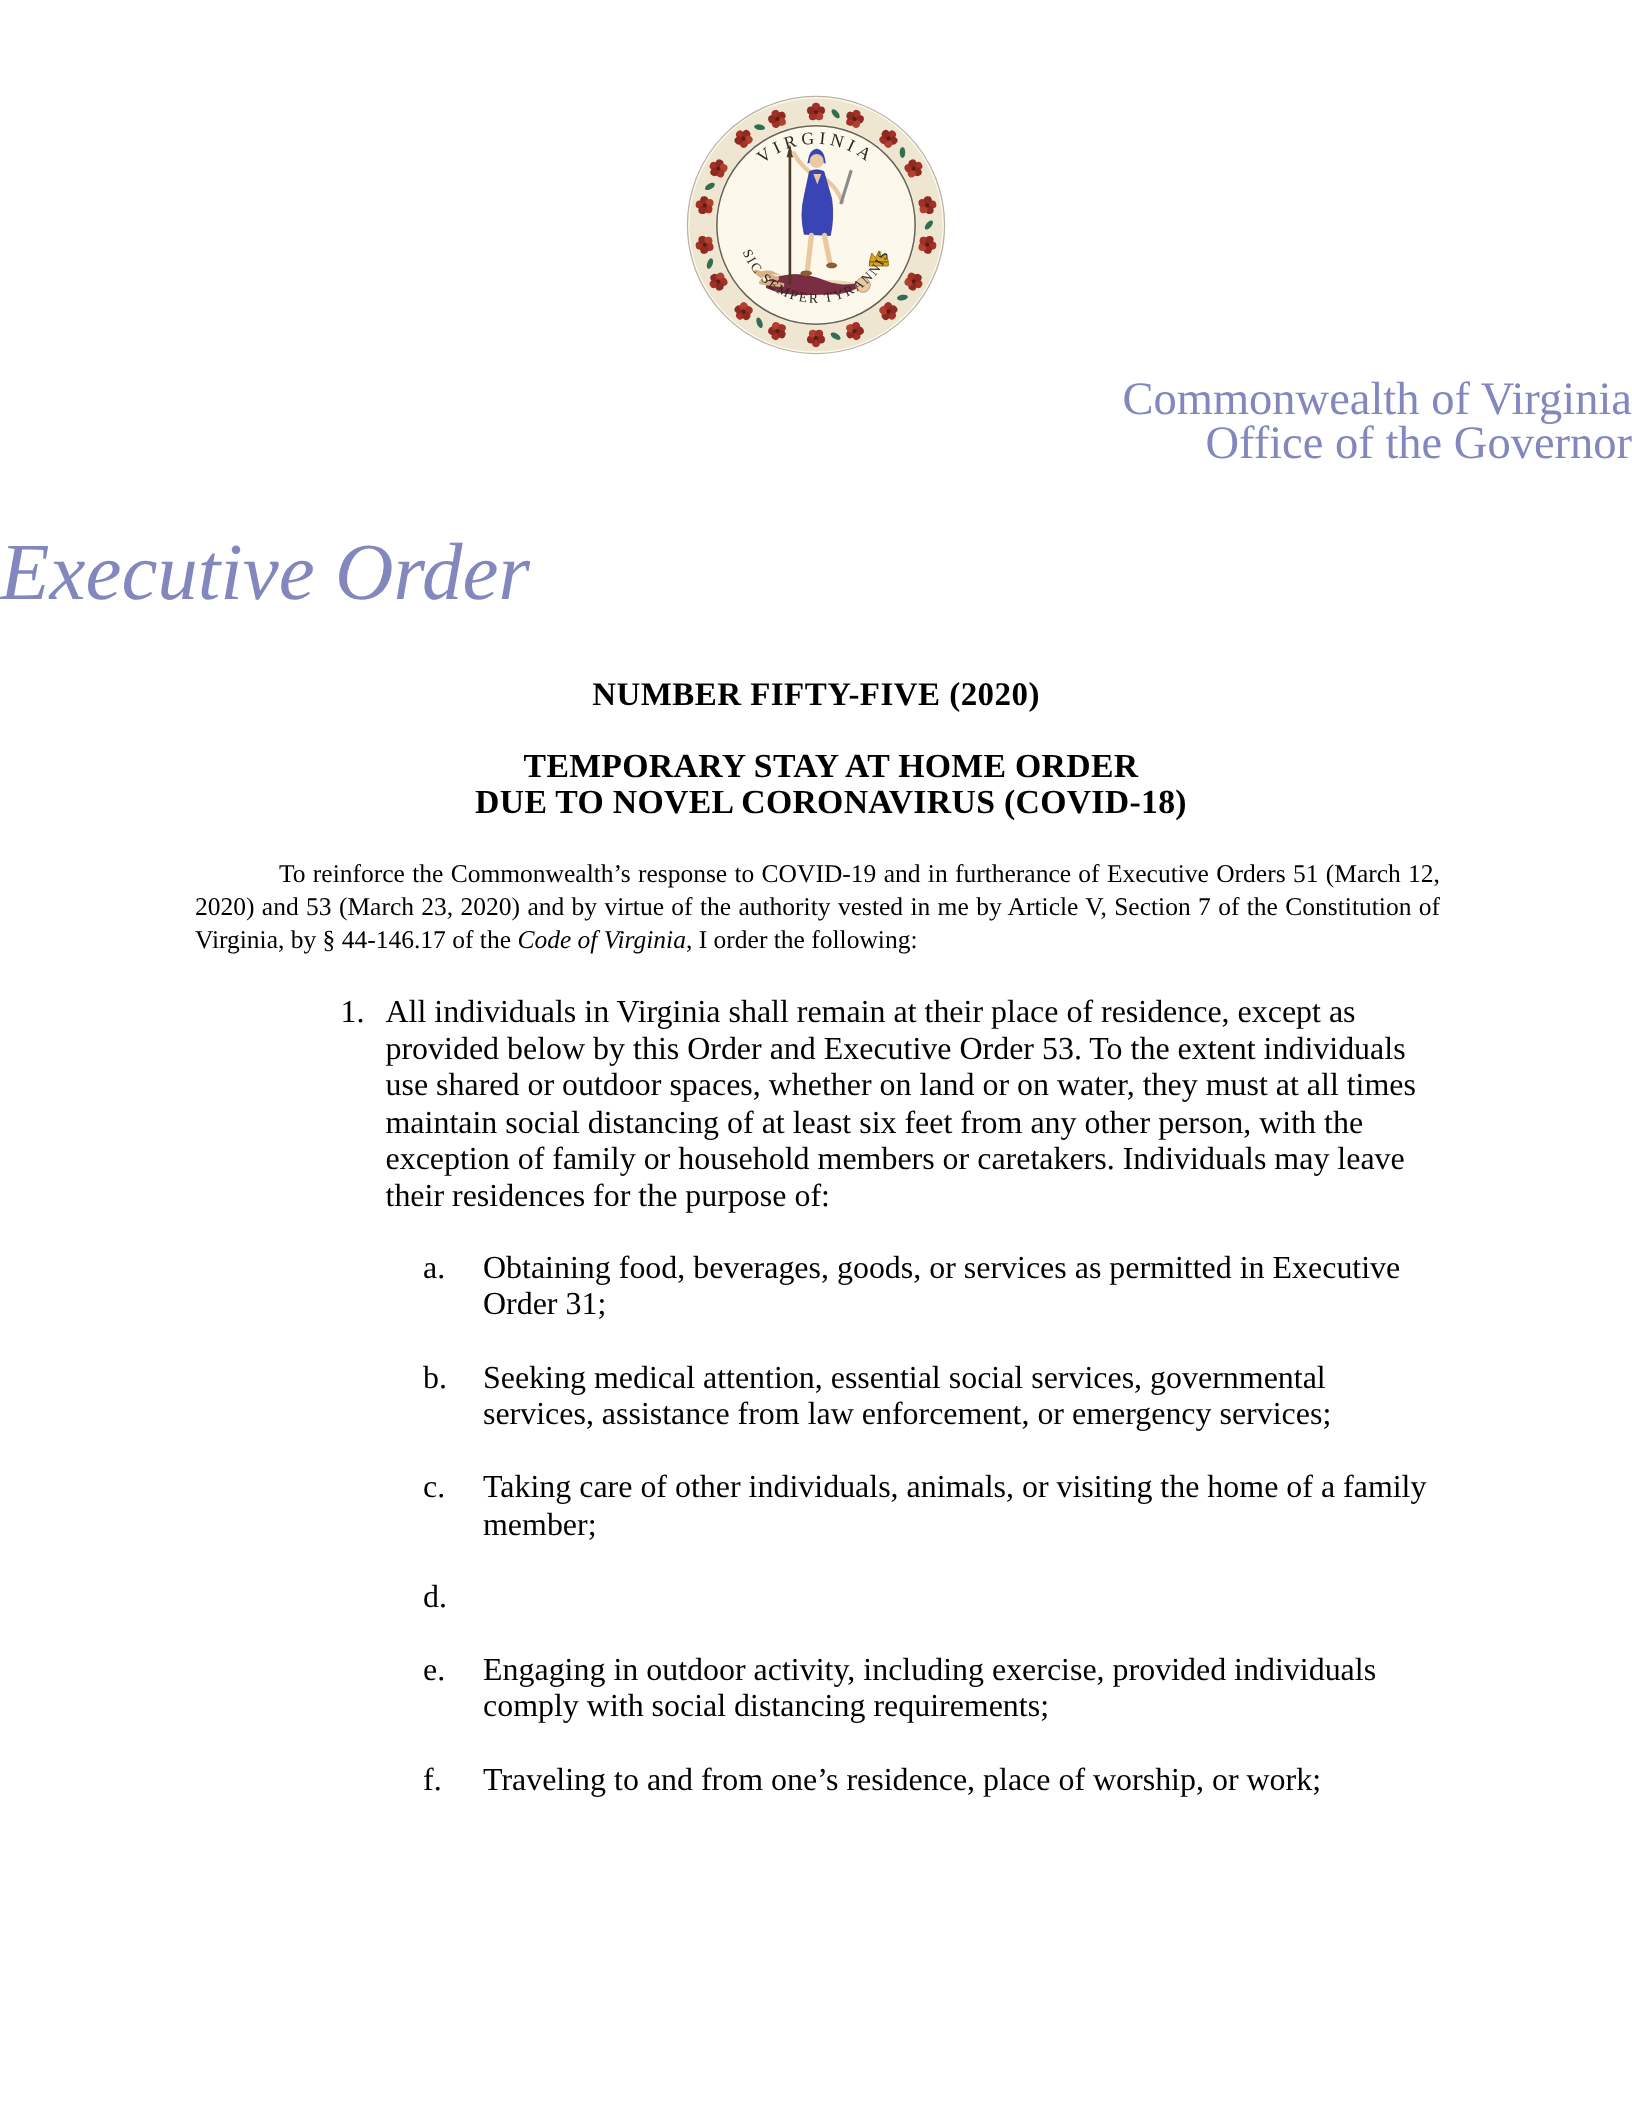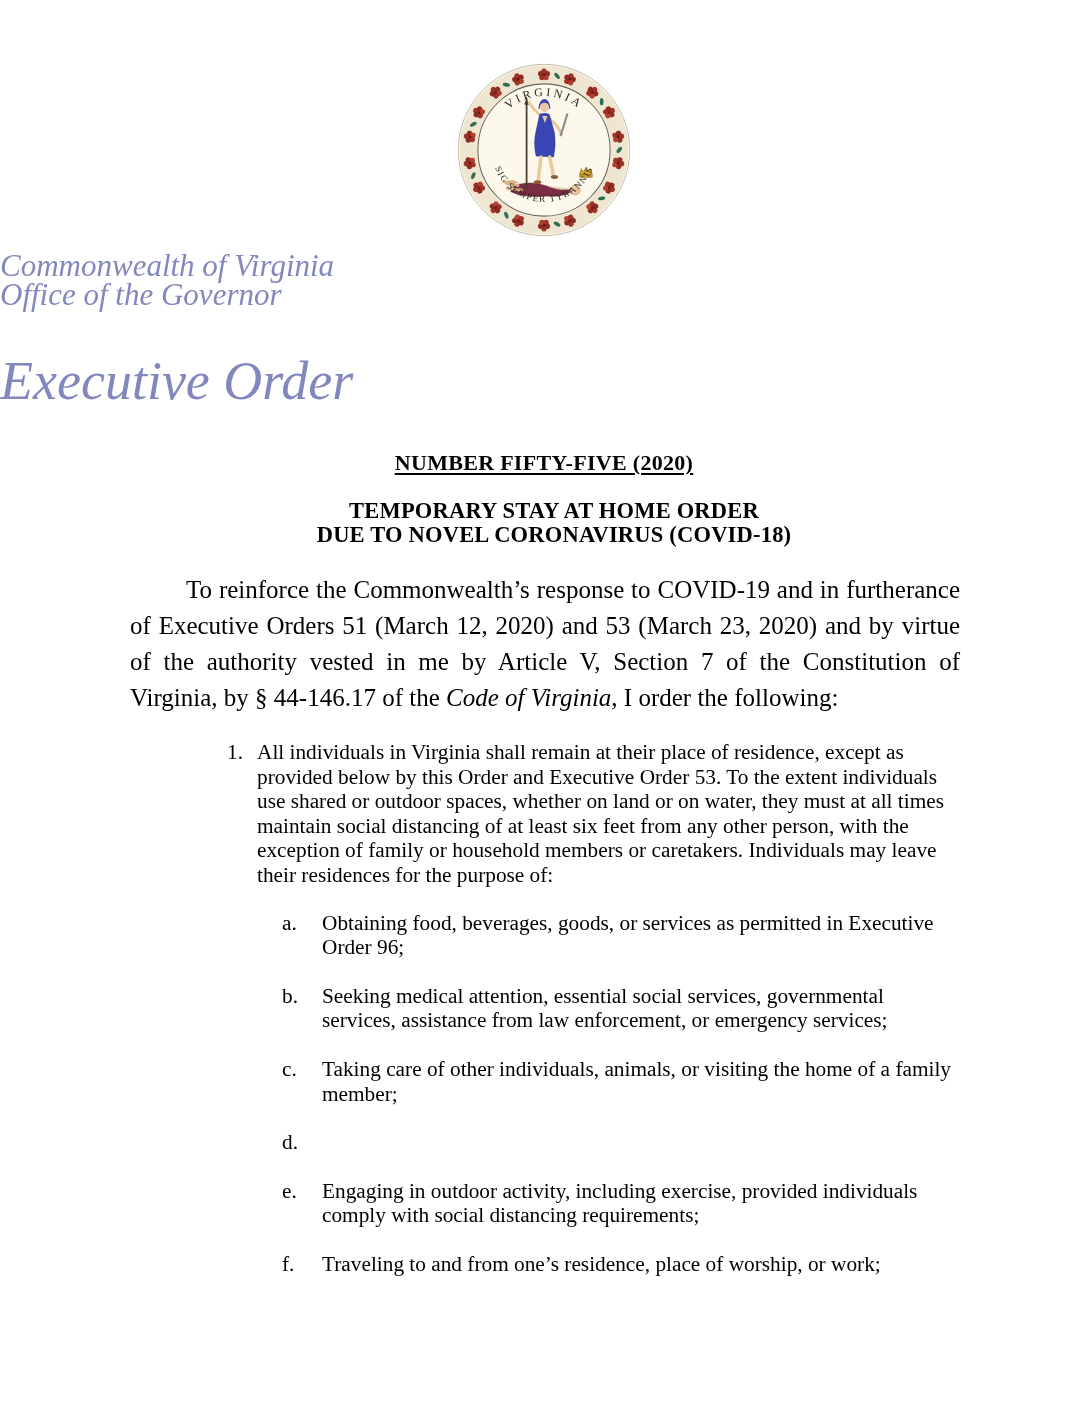--- a/index.html
+++ b/index.html
@@ -13,25 +13,25 @@
   .page { position: relative; width: 1088px; height: 1408px; }
 
   .seal-wrap { width: 174px; height: 174px; margin: 63px auto 14px; }
   .seal-wrap svg { width: 174px; height: 174px; display: block; }
   .seal-arc-text {
     font-family: "Liberation Serif", serif;
     fill: #2a2620;
   }
 
   .org {
-    text-align: left;
-    font-style: italic;
+    text-align: right;
     font-size: 31px;
     line-height: 29px;
     color: var(--accent, #8287bd);
+    margin-left: 29px;
   }
 
   .doc-type {
     margin: 44px 0 0;
     text-align: left;
     font-style: italic;
     font-weight: normal;
     font-size: 54px;
     line-height: 56px;
     color: var(--accent, #8287bd);
@@ -39,39 +39,38 @@
 
   .number-heading {
     margin: 40px 0 0;
     text-align: center;
     font-size: 22px;
     font-weight: bold;
     line-height: 27px;
     letter-spacing: 0.3px;
   }
   .number-heading .ul {
-    text-decoration: underline;
     text-decoration-thickness: 2px;
     text-underline-offset: 3px;
   }
 
   .order-title {
     margin: 23px 0 0;
     text-align: center;
     font-size: 22.5px;
     font-weight: bold;
     line-height: 24px;
     letter-spacing: 0.2px;
     padding-left: 20px;
   }
 
   .intro {
     margin: 25px 128px 0 130px;
-    font-size: 25px;
-    line-height: 36px;
+    font-size: 17px;
+    line-height: 22px;
     text-align: justify;
     text-indent: 56px;
   }
   .intro .cite { font-style: italic; }
 
   .item {
     display: flex;
     margin: 24px 0 0 227px;
     font-size: 21.3px;
     line-height: 24.6px;
@@ -197,21 +196,21 @@
   <p class="intro"><span>To reinforce the Commonwealth’s response to COVID-19 and in furtherance of Executive Orders 51 (March 12, 2020) and 53 (March 23, 2020) and by virtue of the authority vested in me by Article V, Section 7 of the Constitution of Virginia, by § 44-146.17 of the </span><span class="cite">Code of Virginia</span><span>, I order the following:</span></p>
 
   <div class="item">
     <span class="item-marker">1.</span>
     <div class="item-body">All individuals in Virginia shall remain at their place of residence, except as provided below by this Order and Executive Order 53. To the extent individuals use shared or outdoor spaces, whether on land or on water, they must at all times maintain social distancing of at least six feet from any other person, with the exception of family or household members or caretakers. Individuals may leave their residences for the purpose of:</div>
   </div>
 
   <div class="subitems">
     <div class="subitem">
       <span class="subitem-marker">a.</span>
-      <div class="subitem-body">Obtaining food, beverages, goods, or services as permitted in Executive Order 96;</div>
+      <div class="subitem-body">Obtaining food, beverages, goods, or services as permitted in Executive Order 31;</div>
     </div>
     <div class="subitem">
       <span class="subitem-marker">b.</span>
       <div class="subitem-body">Seeking medical attention, essential social services, governmental services, assistance from law enforcement, or emergency services;</div>
     </div>
     <div class="subitem">
       <span class="subitem-marker">c.</span>
       <div class="subitem-body">Taking care of other individuals, animals, or visiting the home of a family member;</div>
     </div>
     <div class="subitem">

